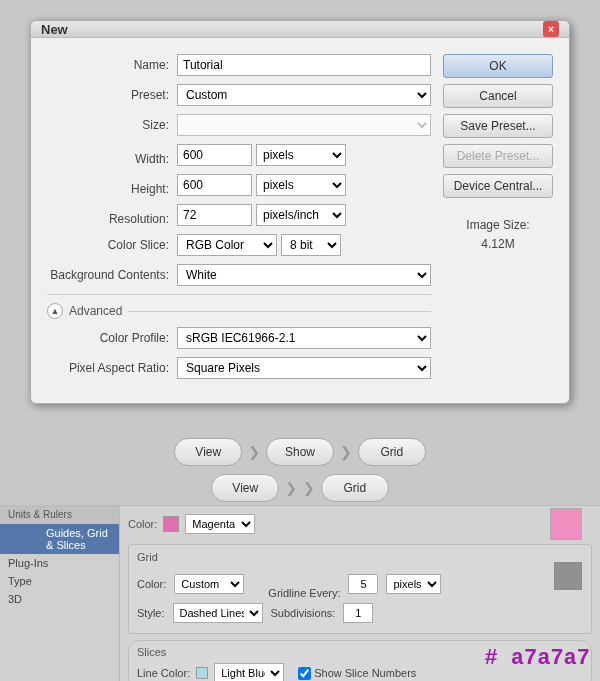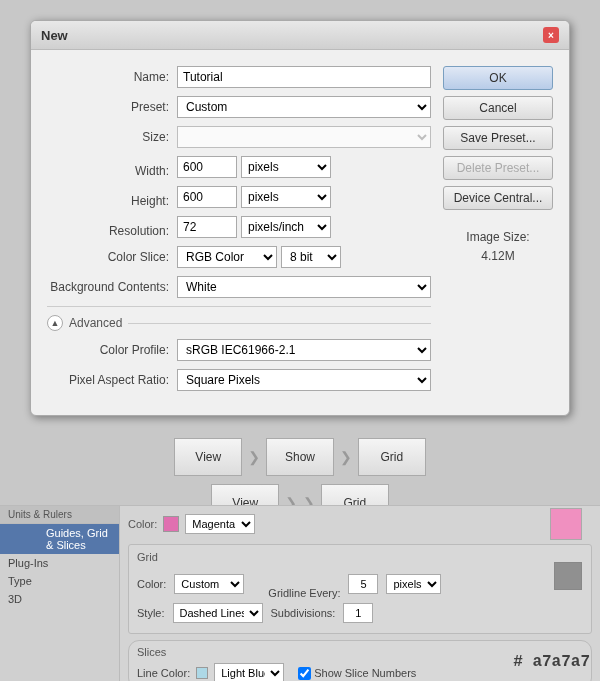--- a/index.html
+++ b/index.html
@@ -20,21 +20,21 @@
       width: 540px;
       background: #f0f0f0;
       border: 1px solid #aaa;
       border-radius: 6px;
       box-shadow: 2px 2px 8px rgba(0,0,0,0.4);
     }
 
     .dialog-titlebar {
       background: linear-gradient(to bottom, #e8e8e8, #d0d0d0);
       border-radius: 5px 5px 0 0;
-      padding: 6px 10px;
+      padding: 0 10px;
       display: flex;
       align-items: center;
       justify-content: space-between;
       border-bottom: 1px solid #bbb;
     }
 
     .dialog-title {
       font-size: 13px;
       font-weight: bold;
       color: #333;
@@ -109,21 +109,21 @@
       flex: 1;
     }
 
     .form-row-split {
       display: flex;
       align-items: flex-end;
       margin-bottom: 8px;
     }
 
     .number-input {
-      width: 60px;
+      width: 75px;
       height: 22px;
       border: 1px solid #aaa;
       padding: 2px 5px;
       font-size: 12px;
       background: white;
       outline: none;
     }
 
     .unit-select {
       width: 90px;
@@ -221,24 +221,24 @@
     .toolbar-row {
       display: flex;
       align-items: center;
       justify-content: center;
       gap: 6px;
       margin: 8px 0 4px 0;
     }
 
     .toolbar-btn {
       width: 68px;
-      height: 38px;
+      height: 28px;
       background: linear-gradient(to bottom, #f5f5f5, #dcdcdc);
       border: 1px solid #aaa;
-      border-radius: 0;
+      border-radius: 14px;
       cursor: pointer;
       font-size: 12px;
       color: #333;
       display: flex;
       align-items: center;
       justify-content: center;
     }
 
     .arrow-icon {
       color: #999;
@@ -393,22 +393,22 @@
       height: 12px;
       background: #add8e6;
       border: 1px solid #999;
       display: inline-block;
     }
 
     .hex-badge {
       position: absolute;
       right: 10px;
       bottom: 10px;
-      font-size: 16px;
-      color: #404040;
+      font-size: 22px;
+      color: #a21caf;
       font-weight: bold;
       font-family: 'Courier New', monospace;
     }
   </style>
 </head>
 <body>
 
 <div class="dialog-wrapper">
   <div class="dialog-titlebar">
     <span class="dialog-title">New</span>

